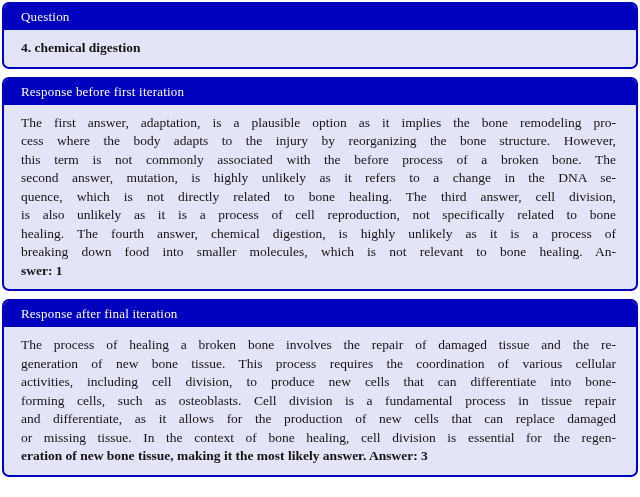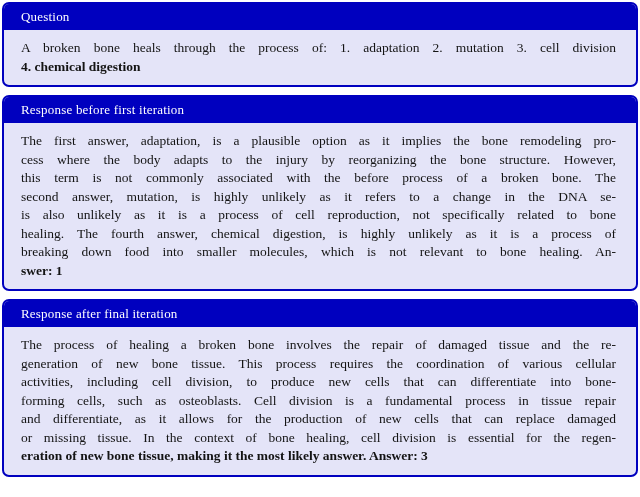--- a/index.html
+++ b/index.html
@@ -51,32 +51,32 @@
 </style>
 </head>
 <body>
 
 <div id="page">
   <div class="stack">
 
     <div class="tbox">
       <div class="tbox-header">Question</div>
       <div class="tbox-body">
-          <div class="line">A broken bone heals through the process of: 1. adaptation 2. mutation 3. cell division</div>
           <div class="line">4. chemical digestion</div>
         </div>
     </div>
 
     <div class="tbox">
       <div class="tbox-header">Response before first iteration</div>
       <div class="tbox-body">
           <div class="line">The first answer, adaptation, is a plausible option as it implies the bone remodeling pro-</div>
           <div class="line">cess where the body adapts to the injury by reorganizing the bone structure. However,</div>
           <div class="line">this term is not commonly associated with the before process of a broken bone. The</div>
           <div class="line">second answer, mutation, is highly unlikely as it refers to a change in the DNA se-</div>
+          <div class="line">quence, which is not directly related to bone healing. The third answer, cell division,</div>
           <div class="line">is also unlikely as it is a process of cell reproduction, not specifically related to bone</div>
           <div class="line">healing. The fourth answer, chemical digestion, is highly unlikely as it is a process of</div>
           <div class="line">breaking down food into smaller molecules, which is not relevant to bone healing. An-</div>
           <div class="line">swer: 1</div>
         </div>
     </div>
 
     <div class="tbox">
       <div class="tbox-header">Response after final iteration</div>
       <div class="tbox-body">

